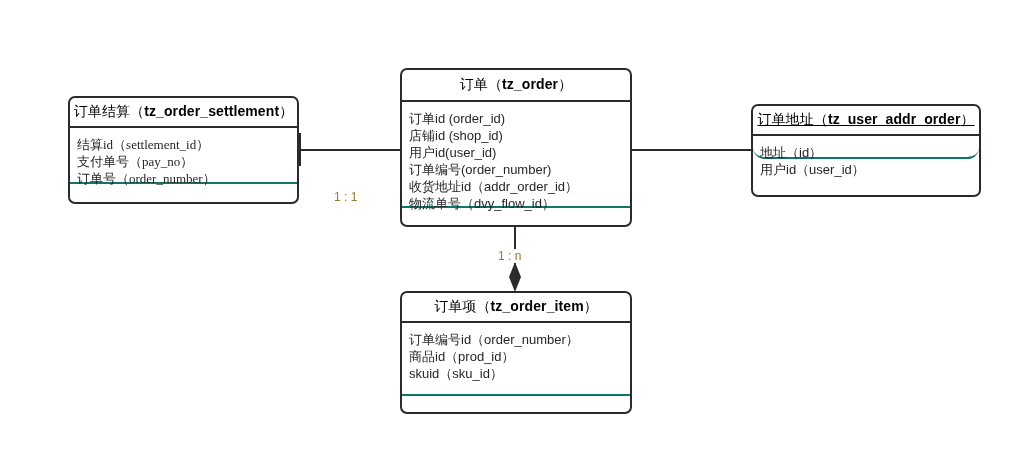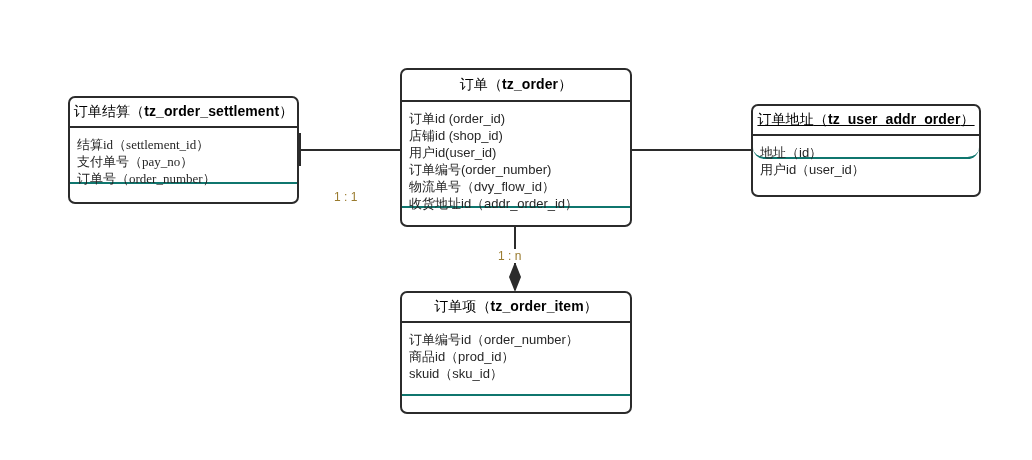--- a/index.html
+++ b/index.html
@@ -123,22 +123,22 @@
 
   <div class="entity" style="left:400px; top:68px; width:232px; height:159px;">
     <div class="entity-title" style="height:32px;">
       <span><span>订单</span>（<span class="tbl">tz_order</span>）</span>
     </div>
     <div class="entity-attrs" style="height:106px;">
       <div class="attr">订单id (order_id)</div>
       <div class="attr">店铺id (shop_id)</div>
       <div class="attr">用户id(user_id)</div>
       <div class="attr">订单编号(order_number)</div>
+      <div class="attr">收货地址id（addr_order_id）</div>
       <div class="attr">物流单号（dvy_flow_id）</div>
-      <div class="attr">收货地址id（addr_order_id）</div>
     </div>
     <div class="entity-footer"></div>
   </div>
 
   <div class="entity" style="left:751px; top:104px; width:230px; height:93px;">
     <div class="entity-title" style="height:30px;text-decoration:underline;">
       <span><span>订单地址</span>（<span class="tbl">tz_user_addr_order</span>）</span>
     </div>
     <div class="entity-attrs" style="height:23px;border-radius:14px;">
       <div class="attr">地址（id）</div>

